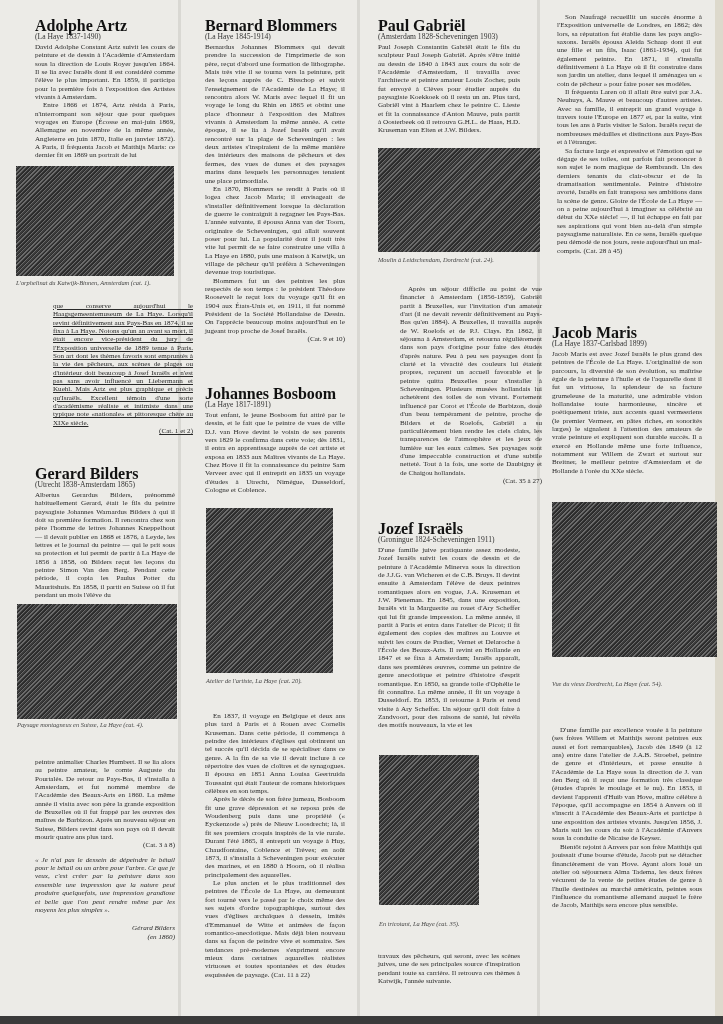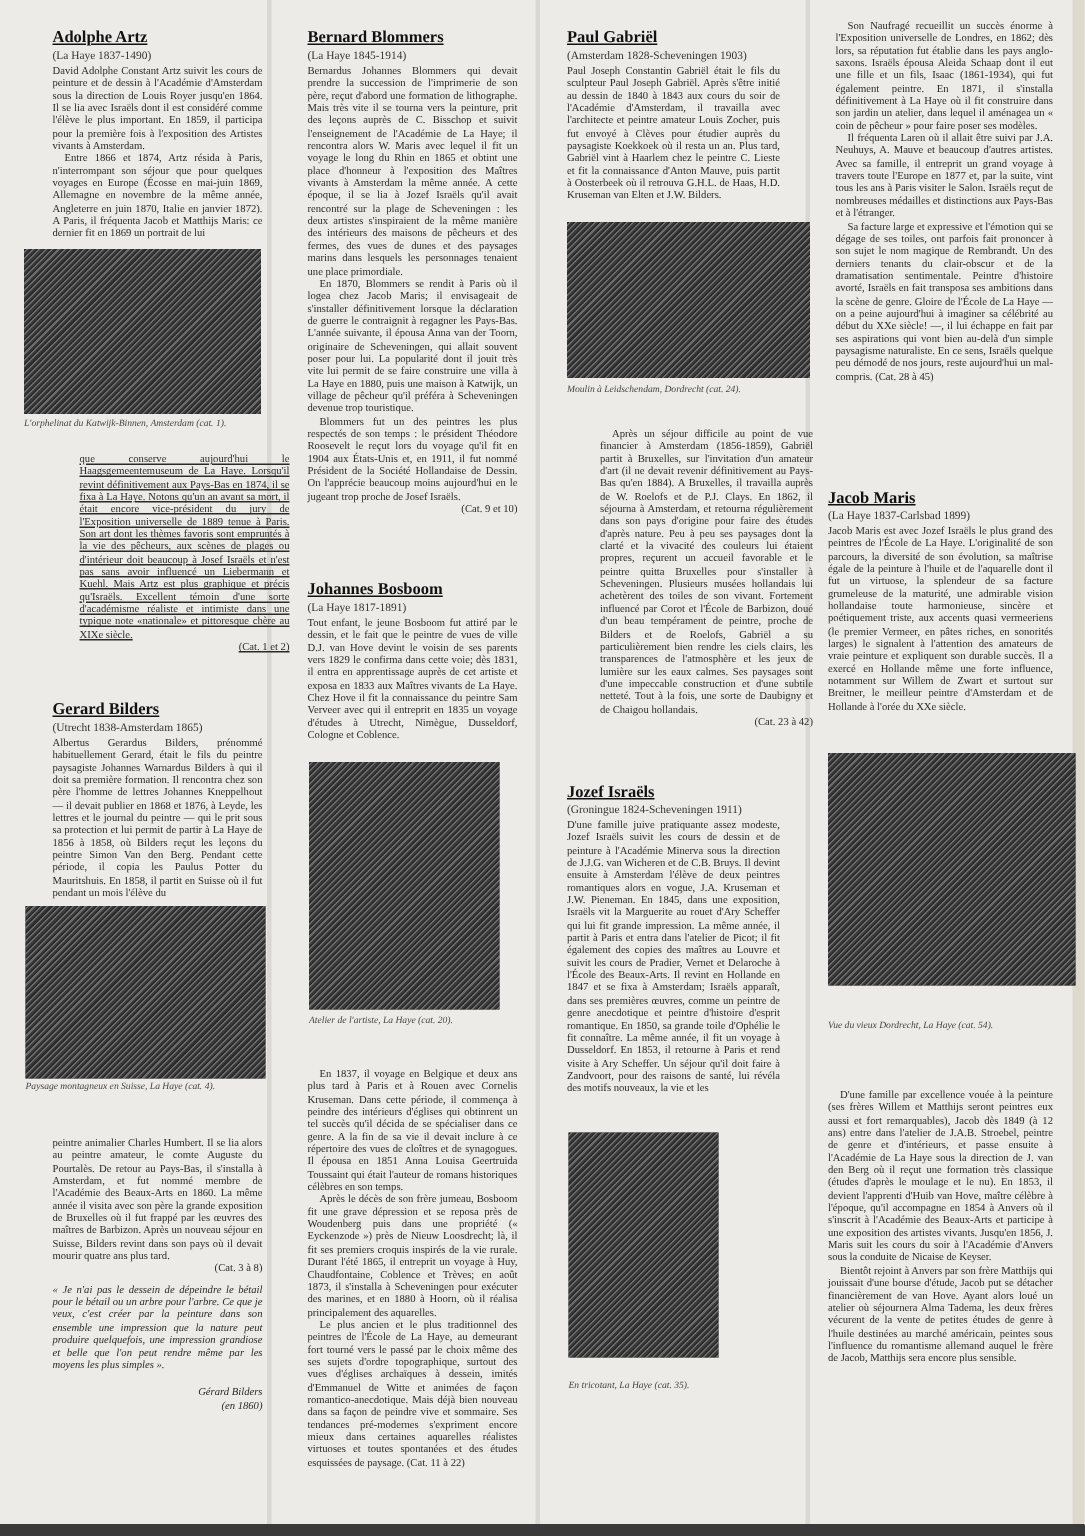--- a/index.html
+++ b/index.html
@@ -5,21 +5,21 @@
   html,body{margin:0;padding:0;}
   body{width:723px;height:1024px;background:#e9e8e4;position:relative;overflow:hidden;
        font-family:"Liberation Serif","DejaVu Serif",serif;color:#2a2a2a;}
   .page{position:absolute;left:0;top:0;width:723px;height:1024px;background:#ecebe7;}
   .fold{position:absolute;top:0;bottom:0;width:3px;background:#d9d8d3;}
   .edge{position:absolute;right:0;top:0;bottom:0;width:8px;background:#ddd9cc;}
   .bottom-bar{position:absolute;left:0;right:0;bottom:0;height:8px;background:#3a3a3a;}
   .block{position:absolute;font-size:7.1px;line-height:8.35px;text-align:justify;hyphens:auto;}
   .block p{margin:0;text-indent:0;}
   .block p.ind{text-indent:8px;}
-  .name{font-family:"Liberation Serif",serif;font-weight:bold;font-size:11px;line-height:13px;color:#111;text-decoration:underline;}
+  .name{font-family:"Liberation Serif",serif;font-weight:bold;font-size:16px;line-height:13px;color:#111;}
   .dates{font-size:7.6px;line-height:9px;margin-bottom:2px;color:#333;}
   .cat{display:block;text-align:right;}
   .caption{position:absolute;font-size:6.4px;font-style:italic;color:#444;white-space:nowrap;}
   .img{position:absolute;overflow:hidden;background:#555;
        background-image:repeating-linear-gradient(135deg,#2b2b2b 0 1px,#6b6b6b 1px 2px,#3c3c3c 2px 3px);}
   .quote{font-style:italic;}
   .sig{text-align:right;font-style:italic;}
 </style>
 </head>
 <body>
@@ -86,31 +86,34 @@
   <div class="block" style="left:378px;top:19px;width:142px;">
     <div class="name">Paul Gabriël</div>
     <div class="dates">(Amsterdam 1828-Scheveningen 1903)</div>
     <p>Paul Joseph Constantin Gabriël était le fils du sculpteur Paul Joseph Gabriël. Après s'être initié au dessin de 1840 à 1843 aux cours du soir de l'Académie d'Amsterdam, il travailla avec l'architecte et peintre amateur Louis Zocher, puis fut envoyé à Clèves pour étudier auprès du paysagiste Koekkoek où il resta un an. Plus tard, Gabriël vint à Haarlem chez le peintre C. Lieste et fit la connaissance d'Anton Mauve, puis partit à Oosterbeek où il retrouva G.H.L. de Haas, H.D. Kruseman van Elten et J.W. Bilders.</p>
   </div>
   <div class="img" style="left:378px;top:148px;width:162px;height:104px;"></div>
   <div class="caption" style="left:378px;top:256px;">Moulin à Leidschendam, Dordrecht (cat. 24).</div>
 
   <div class="block" style="left:400px;top:285px;width:142px;">
     <p class="ind">Après un séjour difficile au point de vue financier à Amsterdam (1856-1859), Gabriël partit à Bruxelles, sur l'invitation d'un amateur d'art (il ne devait revenir définitivement au Pays-Bas qu'en 1884). A Bruxelles, il travailla auprès de W. Roelofs et de P.J. Clays. En 1862, il séjourna à Amsterdam, et retourna régulièrement dans son pays d'origine pour faire des études d'après nature. Peu à peu ses paysages dont la clarté et la vivacité des couleurs lui étaient propres, reçurent un accueil favorable et le peintre quitta Bruxelles pour s'installer à Scheveningen. Plusieurs musées hollandais lui achetèrent des toiles de son vivant. Fortement influencé par Corot et l'École de Barbizon, doué d'un beau tempérament de peintre, proche de Bilders et de Roelofs, Gabriël a su particulièrement bien rendre les ciels clairs, les transparences de l'atmosphère et les jeux de lumière sur les eaux calmes. Ses paysages sont d'une impeccable construction et d'une subtile netteté. Tout à la fois, une sorte de Daubigny et de Chaigou hollandais.</p>
-    <span class="cat">(Cat. 23 à 42)</span>
+    <span class="cat">(Cat. 35 à 27)</span>
   </div>
 
   <div class="block" style="left:378px;top:522px;width:142px;">
     <div class="name">Jozef Israëls</div>
     <div class="dates">(Groningue 1824-Scheveningen 1911)</div>
     <p>D'une famille juive pratiquante assez modeste, Jozef Israëls suivit les cours de dessin et de peinture à l'Académie Minerva sous la direction de J.J.G. van Wicheren et de C.B. Bruys. Il devint ensuite à Amsterdam l'élève de deux peintres romantiques alors en vogue, J.A. Kruseman et J.W. Pieneman. En 1845, dans une exposition, Israëls vit la Marguerite au rouet d'Ary Scheffer qui lui fit grande impression. La même année, il partit à Paris et entra dans l'atelier de Picot; il fit également des copies des maîtres au Louvre et suivit les cours de Pradier, Vernet et Delaroche à l'École des Beaux-Arts. Il revint en Hollande en 1847 et se fixa à Amsterdam; Israëls apparaît, dans ses premières œuvres, comme un peintre de genre anecdotique et peintre d'histoire d'esprit romantique. En 1850, sa grande toile d'Ophélie le fit connaître. La même année, il fit un voyage à Dusseldorf. En 1853, il retourne à Paris et rend visite à Ary Scheffer. Un séjour qu'il doit faire à Zandvoort, pour des raisons de santé, lui révéla des motifs nouveaux, la vie et les</p>
   </div>
   <div class="img" style="left:379px;top:755px;width:100px;height:150px;"></div>
   <div class="caption" style="left:379px;top:920px;">En tricotant, La Haye (cat. 35).</div>
 
+  <div class="block" style="left:378px;top:952px;width:142px;">
+    <p>travaux des pêcheurs, qui seront, avec les scènes juives, une de ses principales source d'inspiration pendant toute sa carrière. Il retrouva ces thèmes à Katwijk, l'année suivante.</p>
+  </div>
 
   <div class="block" style="left:557px;top:13px;width:145px;">
     <p class="ind">Son Naufragé recueillit un succès énorme à l'Exposition universelle de Londres, en 1862; dès lors, sa réputation fut établie dans les pays anglo-saxons. Israëls épousa Aleida Schaap dont il eut une fille et un fils, Isaac (1861-1934), qui fut également peintre. En 1871, il s'installa définitivement à La Haye où il fit construire dans son jardin un atelier, dans lequel il aménagea un « coin de pêcheur » pour faire poser ses modèles.</p>
     <p class="ind">Il fréquenta Laren où il allait être suivi par J.A. Neuhuys, A. Mauve et beaucoup d'autres artistes. Avec sa famille, il entreprit un grand voyage à travers toute l'Europe en 1877 et, par la suite, vint tous les ans à Paris visiter le Salon. Israëls reçut de nombreuses médailles et distinctions aux Pays-Bas et à l'étranger.</p>
     <p class="ind"><span>Sa facture large et expressive et l'émotion qui se dégage de ses toiles, ont parfois fait prononcer à son sujet le nom magique de Rembrandt. Un des derniers tenants du clair-obscur et de la dramatisation sentimentale. Peintre d'histoire avorté, Israëls en fait transposa ses ambitions dans la scène de genre. Gloire de l'École de La Haye — on a peine aujourd'hui à imaginer sa célébrité au début du XXe siècle! —, il lui échappe en fait par ses aspirations qui vont bien au-delà d'un simple paysagisme naturaliste. En ce sens, Israëls quelque peu démodé de nos jours, reste aujourd'hui un mal-compris.</span> <span>(Cat. 28 à 45)</span></p>
   </div>
 
   <div class="block" style="left:552px;top:326px;width:150px;">
     <div class="name">Jacob Maris</div>
     <div class="dates">(La Haye 1837-Carlsbad 1899)</div>

